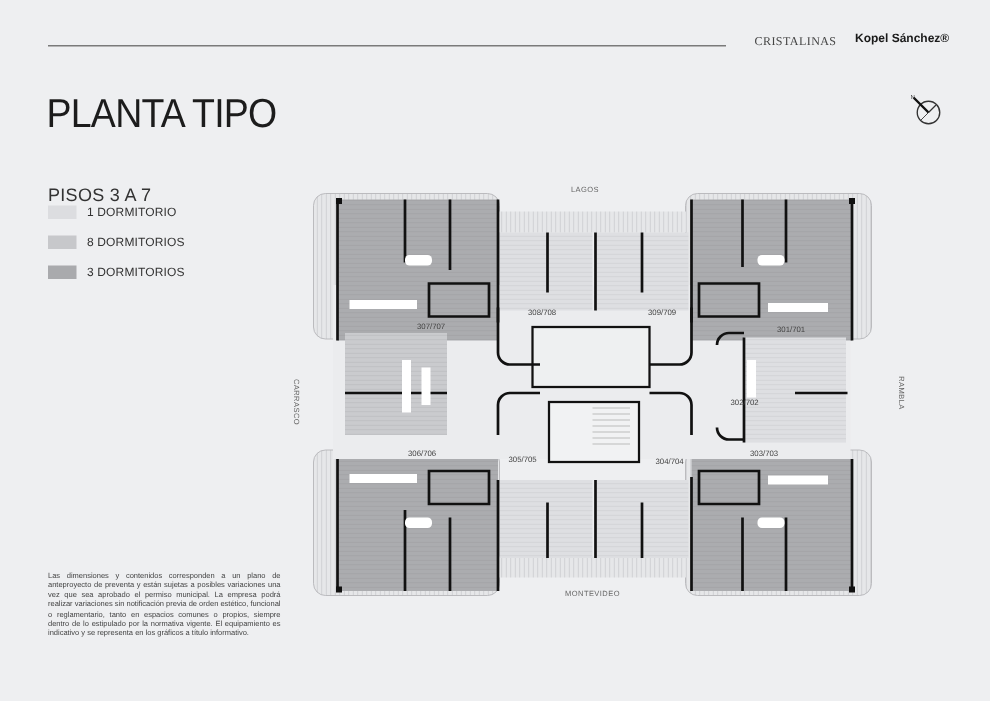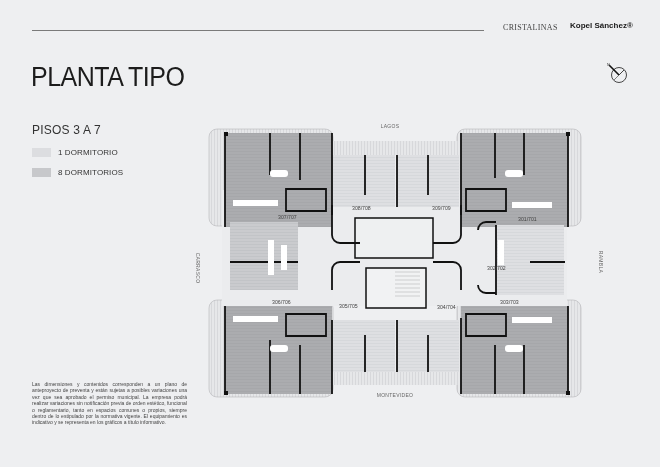--- a/index.html
+++ b/index.html
@@ -4,21 +4,21 @@
 <style>
   html,body{margin:0;padding:0;}
   body{width:660px;height:467px;background:#eeeff1;position:relative;overflow:hidden;font-family:"Liberation Sans",sans-serif;color:#222;}
   .topline{position:absolute;left:32px;top:30px;width:452px;height:1px;background:#7a7a7a;}
   .brand1{position:absolute;left:503px;top:23px;font-family:Liberation Serif, serif;font-size:8px;letter-spacing:0.3px;color:#444;}
   .brand2{position:absolute;left:570px;top:21px;font-size:8px;font-weight:bold;color:#1a1a1a;}
   .title{position:absolute;left:31px;top:61px;font-size:25px;letter-spacing:-0.5px;color:#1c1c1c;transform:scaleY(1.08);transform-origin:top left;}
   .subtitle{position:absolute;left:32px;top:94px;font-size:12px;color:#333;letter-spacing:0.2px;margin-top:29px;}
   .compass{position:absolute;left:605px;top:62px;width:24px;height:22px;}
   .legend{position:absolute;left:32px;top:137px;}
-  .legend-item{display:flex;align-items:flex-end;height:20px;margin-bottom:0px;}
+  .legend-item{display:flex;align-items:flex-start;height:20px;margin-bottom:0px;}
   .swatch{width:19px;height:9px;margin-right:7px;}
   .legend-label{font-size:8px;color:#333;letter-spacing:0.1px;}
   .disclaimer{position:absolute;left:32px;top:381px;width:155px;font-size:5px;line-height:6.4px;color:#444;text-align:justify;}
   .plan{position:absolute;left:160px;top:115px;width:460px;height:310px;}
   .street{font-size:5px;fill:#666;font-family:"Liberation Sans",sans-serif;letter-spacing:0.3px;}
   .unit{font-size:5.2px;fill:#444;font-family:"Liberation Sans",sans-serif;}
 </style>
 </head>
 <body>
 
@@ -38,20 +38,24 @@
 </svg>
 
 <div class="legend">
   <div class="legend-item">
     <div class="swatch" style="background:#dcdde0"></div>
     <span class="legend-label">1 DORMITORIO</span>
   </div>
   <div class="legend-item">
     <div class="swatch" style="background:#c7c8cb"></div>
     <span class="legend-label">8 DORMITORIOS</span>
+  </div>
+  <div class="legend-item">
+    <div class="swatch" style="background:#a9aaad"></div>
+    <span class="legend-label">3 DORMITORIOS</span>
   </div>
 </div>
 
 <div class="disclaimer">Las dimensiones y contenidos corresponden a un plano de anteproyecto de preventa y están sujetas a posibles variaciones una vez que sea aprobado el permiso municipal. La empresa podrá realizar variaciones sin notificación previa de orden estético, funcional o reglamentario, tanto en espacios comunes o propios, siempre dentro de lo estipulado por la normativa vigente. El equipamiento es indicativo y se representa en los gráficos a título informativo.</div>
 
 <svg class="plan" viewBox="160 115 460 310">
   <defs>
     <pattern id="hatch" width="3" height="3" patternUnits="userSpaceOnUse">
       <line x1="0" y1="1.5" x2="3" y2="1.5" stroke="#b8b9bc" stroke-width="0.35"></line>
     </pattern>

